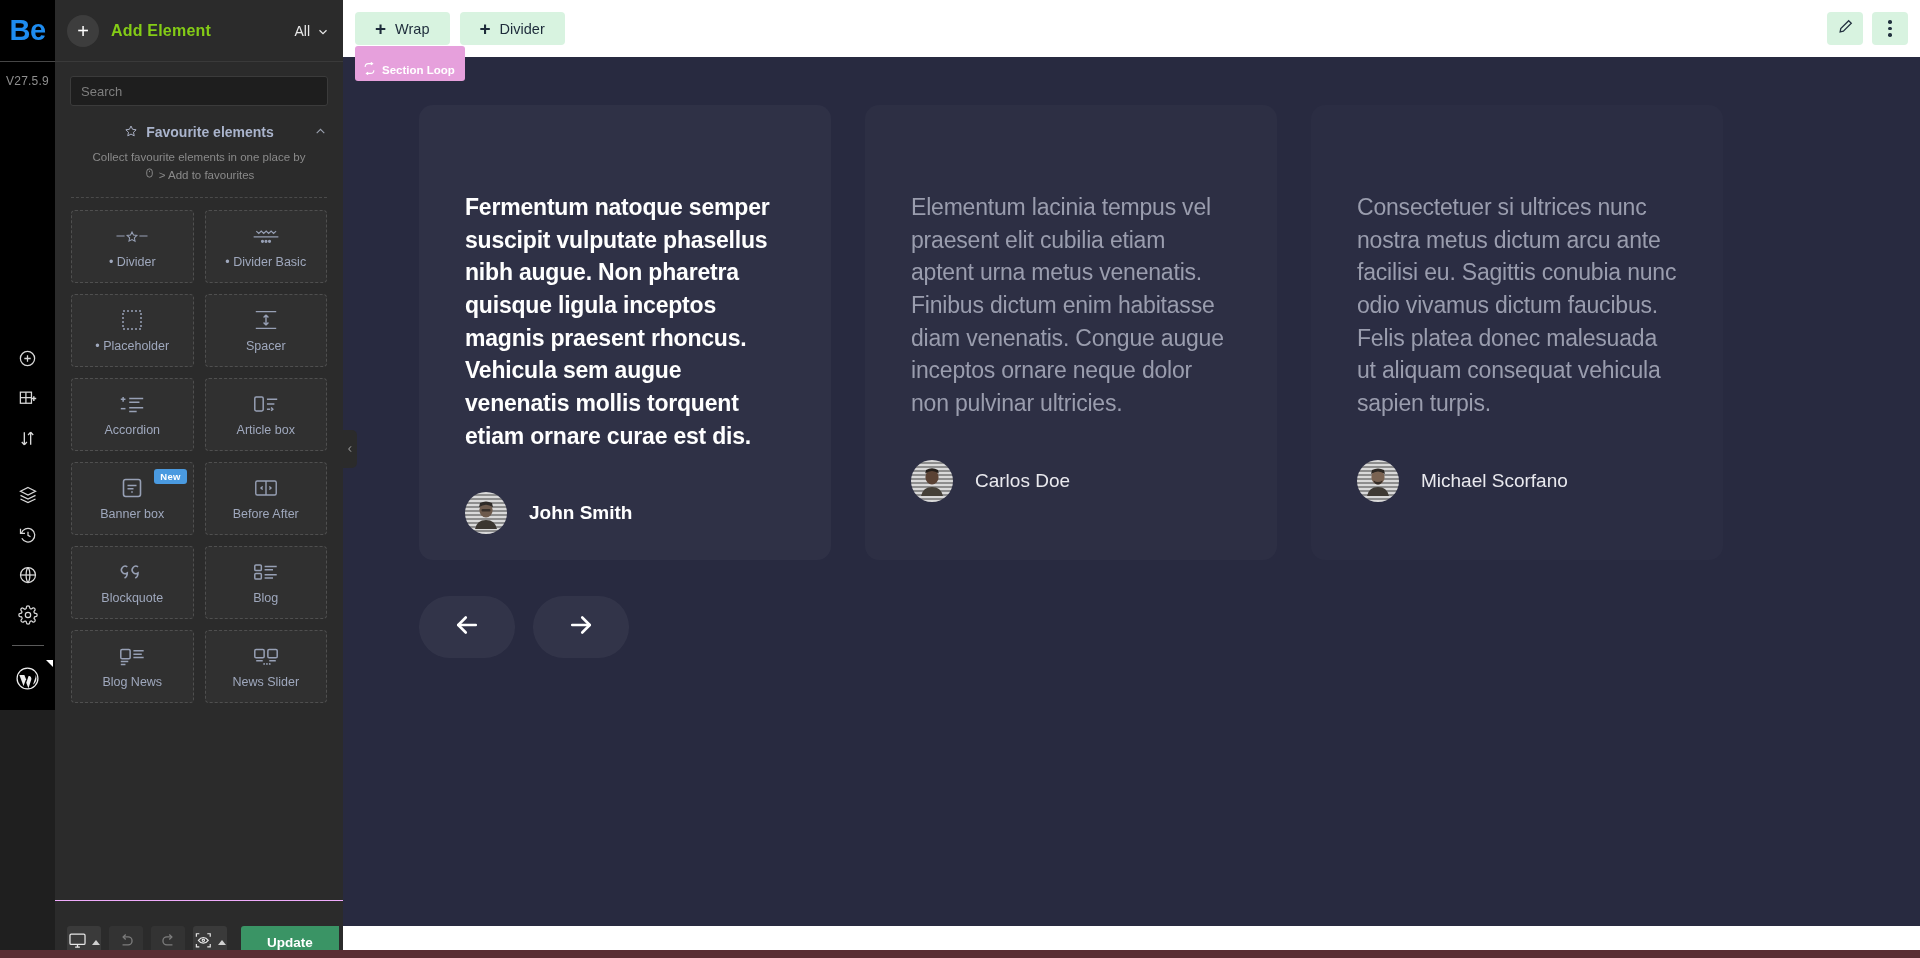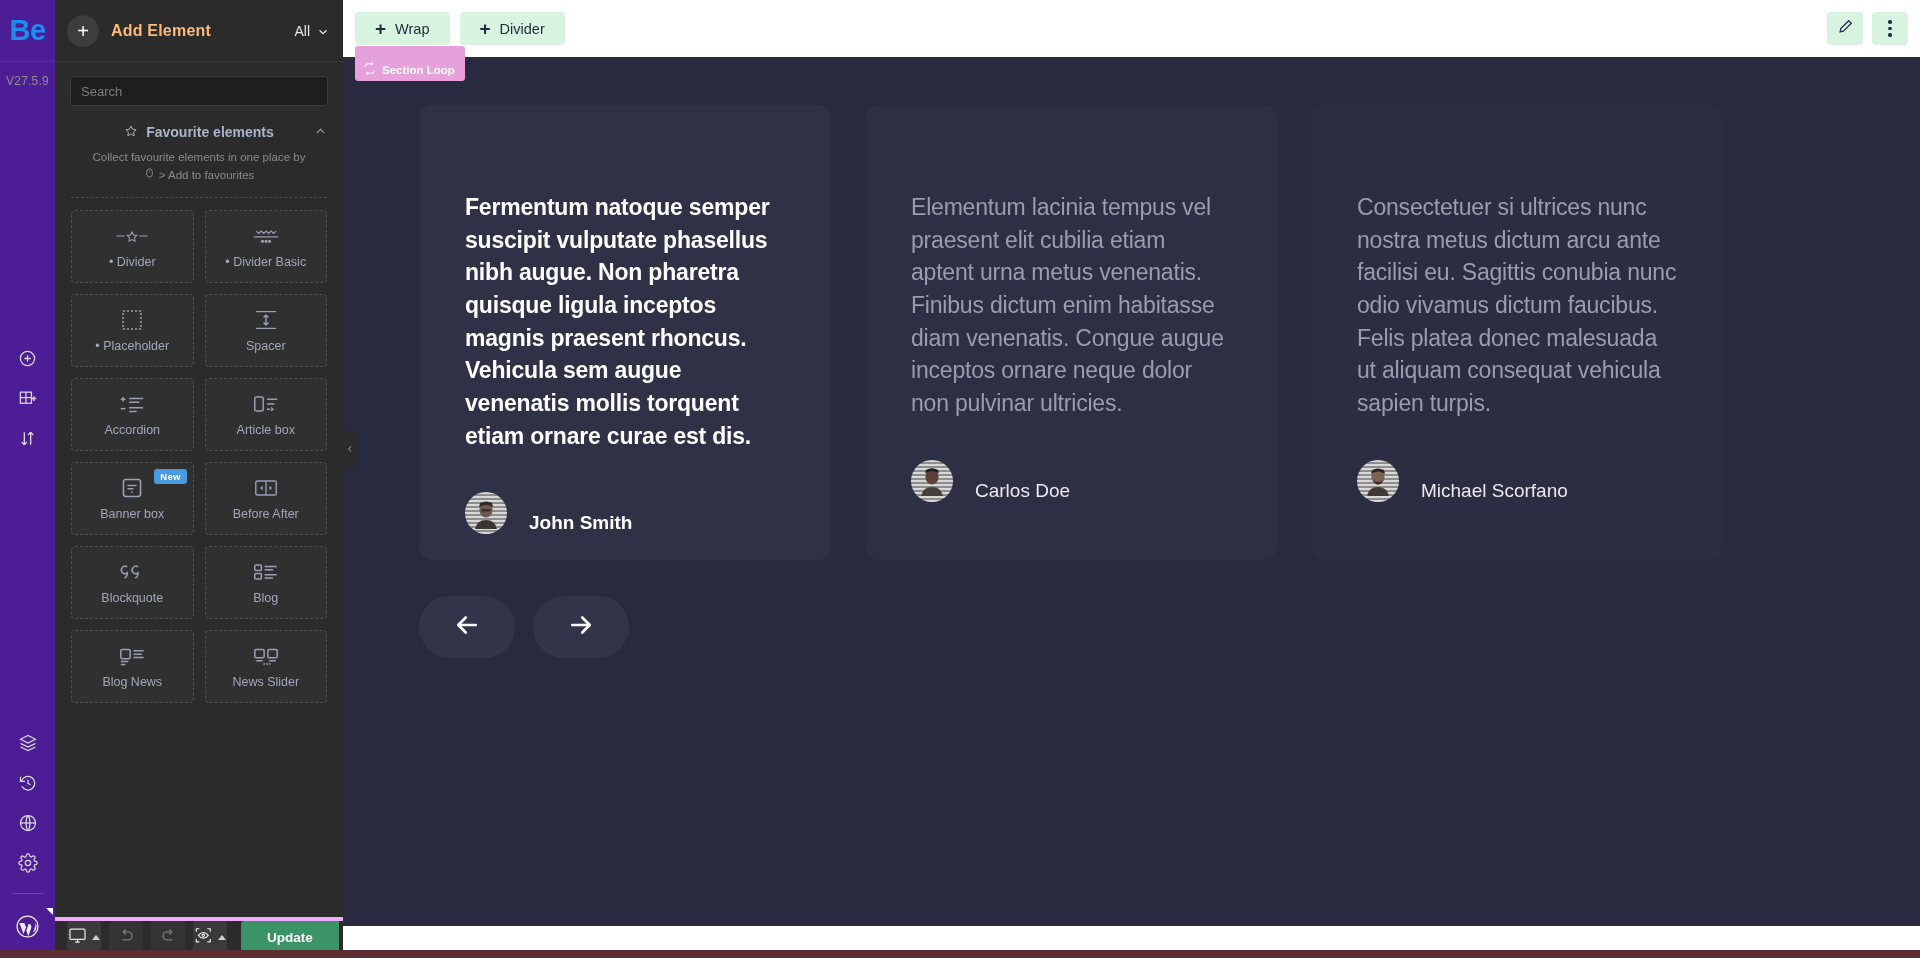--- a/index.html
+++ b/index.html
@@ -6,22 +6,22 @@
   html, body {
     width: 1920px; height: 958px;
     background: #1f1f1f;
     font-family: "Liberation Sans", sans-serif;
     overflow: hidden;
   }
   .app { display: flex; width: 1920px; height: 958px; position: relative; }
 
   
   .rail {
-    width: 55px; height: 958px;
-    background: #4c1d95;
+    width: 55px; height: 710px;
+    background: #000000;
     display: flex; flex-direction: column; align-items: center;
     flex: 0 0 55px;
     position: relative;
   }
   .rail-logo {
     height: 62px; width: 100%;
     display: flex; align-items: center; justify-content: center;
     font-size: 29px; font-weight: bold; color: #1e8cf0;
     letter-spacing: -0.5px;
     border-bottom: 1px solid #464646;
@@ -61,21 +61,21 @@
     border-bottom: 1px solid #3a3a3a;
     background: #2b2b2b;
   }
   .add-circle {
     width: 32px; height: 32px; border-radius: 50%;
     background: #3d3d3d; color: #fff;
     display: flex; align-items: center; justify-content: center;
     font-size: 20px; line-height: 1; font-weight: 300;
     flex: 0 0 32px;
   }
-  .panel-title { color:#fdba74; font-size:16px; font-weight:bold; letter-spacing:.2px; flex:1; }
+  .panel-title { color:#84cc16; font-size:16px; font-weight:bold; letter-spacing:.2px; flex:1; }
   .filter { display:flex; align-items:center; gap:7px; color:#e8e8e8; font-size:14px; }
   .chev { width:12px; height:12px; }
 
   .search-wrap { padding: 14px 15px 10px; }
   .search-input {
     width: 100%; height: 30px;
     background: #1e1e1e; border: 1px solid #3b3b3b; border-radius: 3px;
     color: #cfcfcf; font-size: 13px; padding: 0 10px;
     font-family: "Liberation Sans", sans-serif;
     outline: none;
@@ -112,22 +112,22 @@
   .el-icon { color:#97a0b5; display:flex; align-items:center; justify-content:center; height:24px; }
   .el-label { color:#9fa8bd; font-size:12.5px; text-align:center; }
   .badge-new {
     position:absolute; top:6px; right:6px;
     background:#4a9ae0; color:#fff; font-size:9.5px; font-weight:bold;
     border-radius:3px; padding:2px 6px; letter-spacing:.2px;
   }
 
   
   .panel-foot {
-    height: 41px; background:#2b2b2b; border-top:4px solid #f0abfc;
-    display:flex; align-items:flex-start; gap:8px; padding: 0 12px;
+    height: 58px; background:#2b2b2b; border-top:1px solid #f0abfc;
+    display:flex; align-items:flex-end; gap:8px; padding: 0 12px;
   }
   .tool-btn {
     height: 32px; min-width: 34px; border-radius: 3px; background:#3a3a3a;
     display:flex; align-items:center; justify-content:center; gap:5px;
     color:#e6e6e6; padding: 0 7px;
   }
   .tool-btn.dim { color:#7c7c7c; background:#333333; }
   .caret-up { width:0;height:0;border-left:4px solid transparent;border-right:4px solid transparent;border-bottom:5px solid #d0d0d0; }
   .update-btn {
     margin-left: 6px; height: 32px; background:#3a9465; color:#fff;
@@ -194,21 +194,21 @@
   }
   .tcard.c1 { background: rgba(255,255,255,0.035); }
   .tcard.c2 { background: rgba(255,255,255,0.022); }
   .tcard.c3 { background: rgba(255,255,255,0.014); }
   .tquote {
     font-size: 23px; line-height: 1.42; letter-spacing: -0.2px;
   }
   .c1 .tquote { color:#ffffff; font-weight:bold; }
   .c2 .tquote { color:#9a9dae; }
   .c3 .tquote { color:#9a9dae; }
-  .tauthor { display:flex; align-items:flex-end; gap:22px; margin-top: 40px; }
+  .tauthor { display:flex; align-items:center; gap:22px; margin-top: 40px; }
   .avatar {
     width: 42px; height: 42px; border-radius:50%; flex:0 0 42px;
     overflow:hidden; position:relative;
     background: repeating-linear-gradient(0deg,#d9d9d9 0 2px,#8d8d8d 2px 4px);
   }
   .avatar .face {
     position:absolute; left:50%; top:52%; transform:translate(-50%,-50%);
     width: 26px; height: 30px;
   }
   .aname { font-size: 19px; color:#e9e9ee; }

